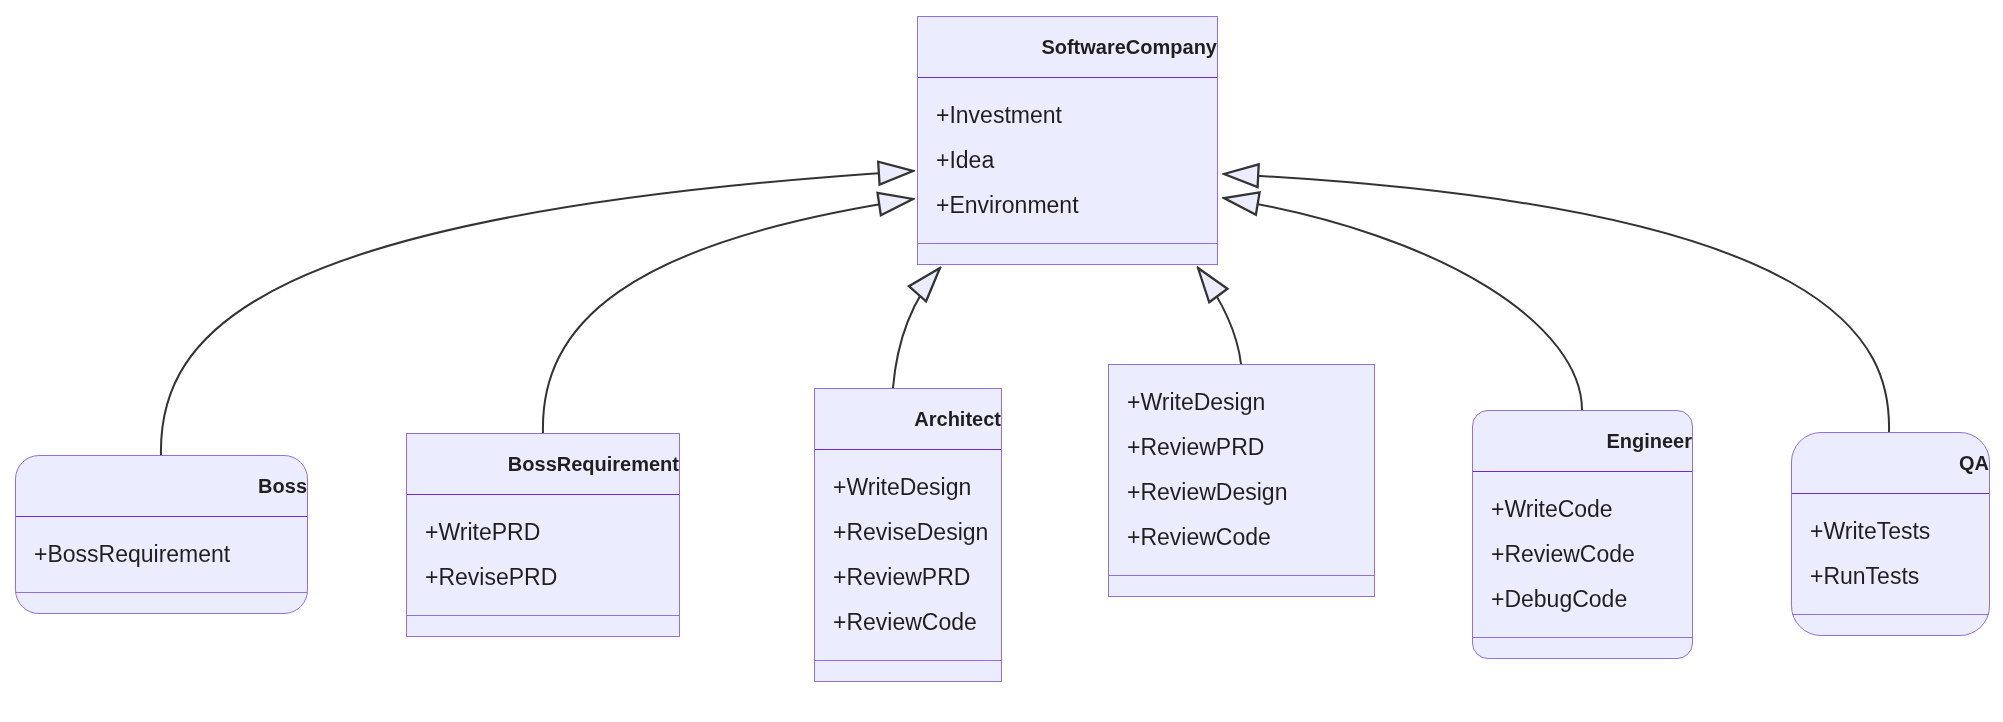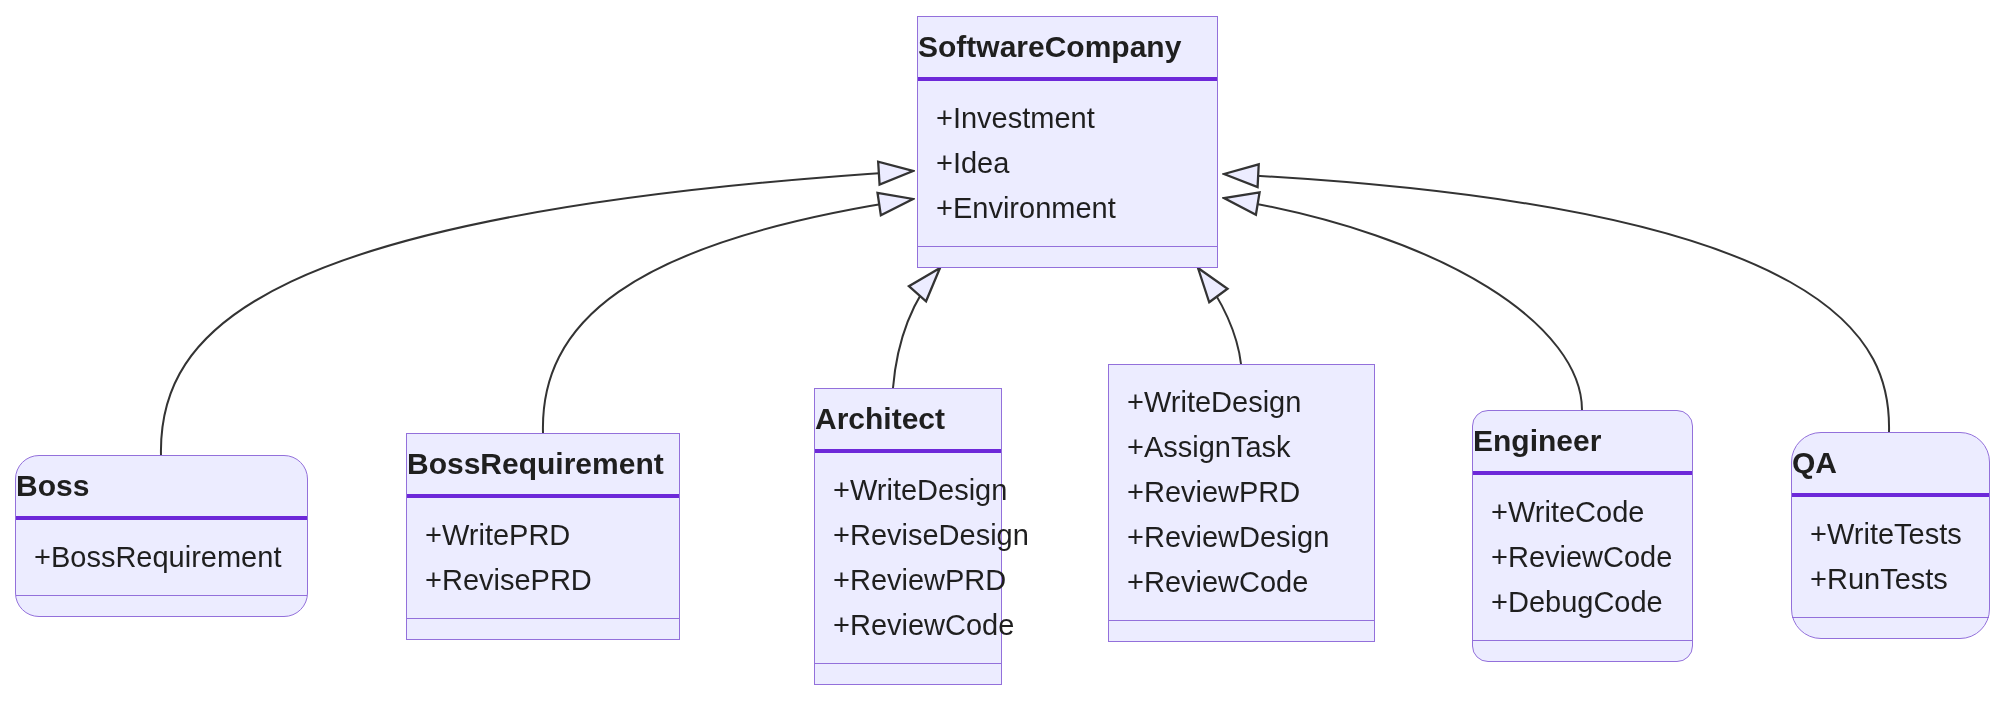--- a/index.html
+++ b/index.html
@@ -30,31 +30,31 @@
     position: absolute;
     z-index: 2;
     box-sizing: border-box;
     background: #ECECFF;
     border: 1px solid #9370DB;
     color: #1f1f1f;
   }
   .class-title {
     height: 60px;
     line-height: 60px;
-    text-align: left;
+    text-align: right;
     font-weight: bold;
-    font-size: 30px;
-    border-bottom: 4px solid #6d28d9;
+    font-size: 20px;
+    border-bottom: 1px solid #6d28d9;
     white-space: nowrap;
   }
   .class-attrs {
     padding: 15px 0;
   }
   .member {
-    font-size: 29px;
+    font-size: 23px;
     line-height: 45px;
     padding: 0 18px;
     white-space: nowrap;
   }
   .class-footer {
     height: 20px;
     border-top: 1px solid #9370DB;
   }
 </style>
 </head>
@@ -110,21 +110,20 @@
       <div class="member">+ReviseDesign</div>
       <div class="member">+ReviewPRD</div>
       <div class="member">+ReviewCode</div>
     </div>
     <div class="class-footer"></div>
   </div>
 
   <div class="class-node" style="left:1108px; top:364px; width:267px;">
     <div class="class-attrs">
       <div class="member">+WriteDesign</div>
-      <div class="member">+AssignTask</div>
       <div class="member">+ReviewPRD</div>
       <div class="member">+ReviewDesign</div>
       <div class="member">+ReviewCode</div>
     </div>
     <div class="class-footer"></div>
   </div>
 
   <div class="class-node" style="left:1472px; top:410px; width:221px;border-radius:16px;">
     <div class="class-title">Engineer</div>
     <div class="class-attrs">

